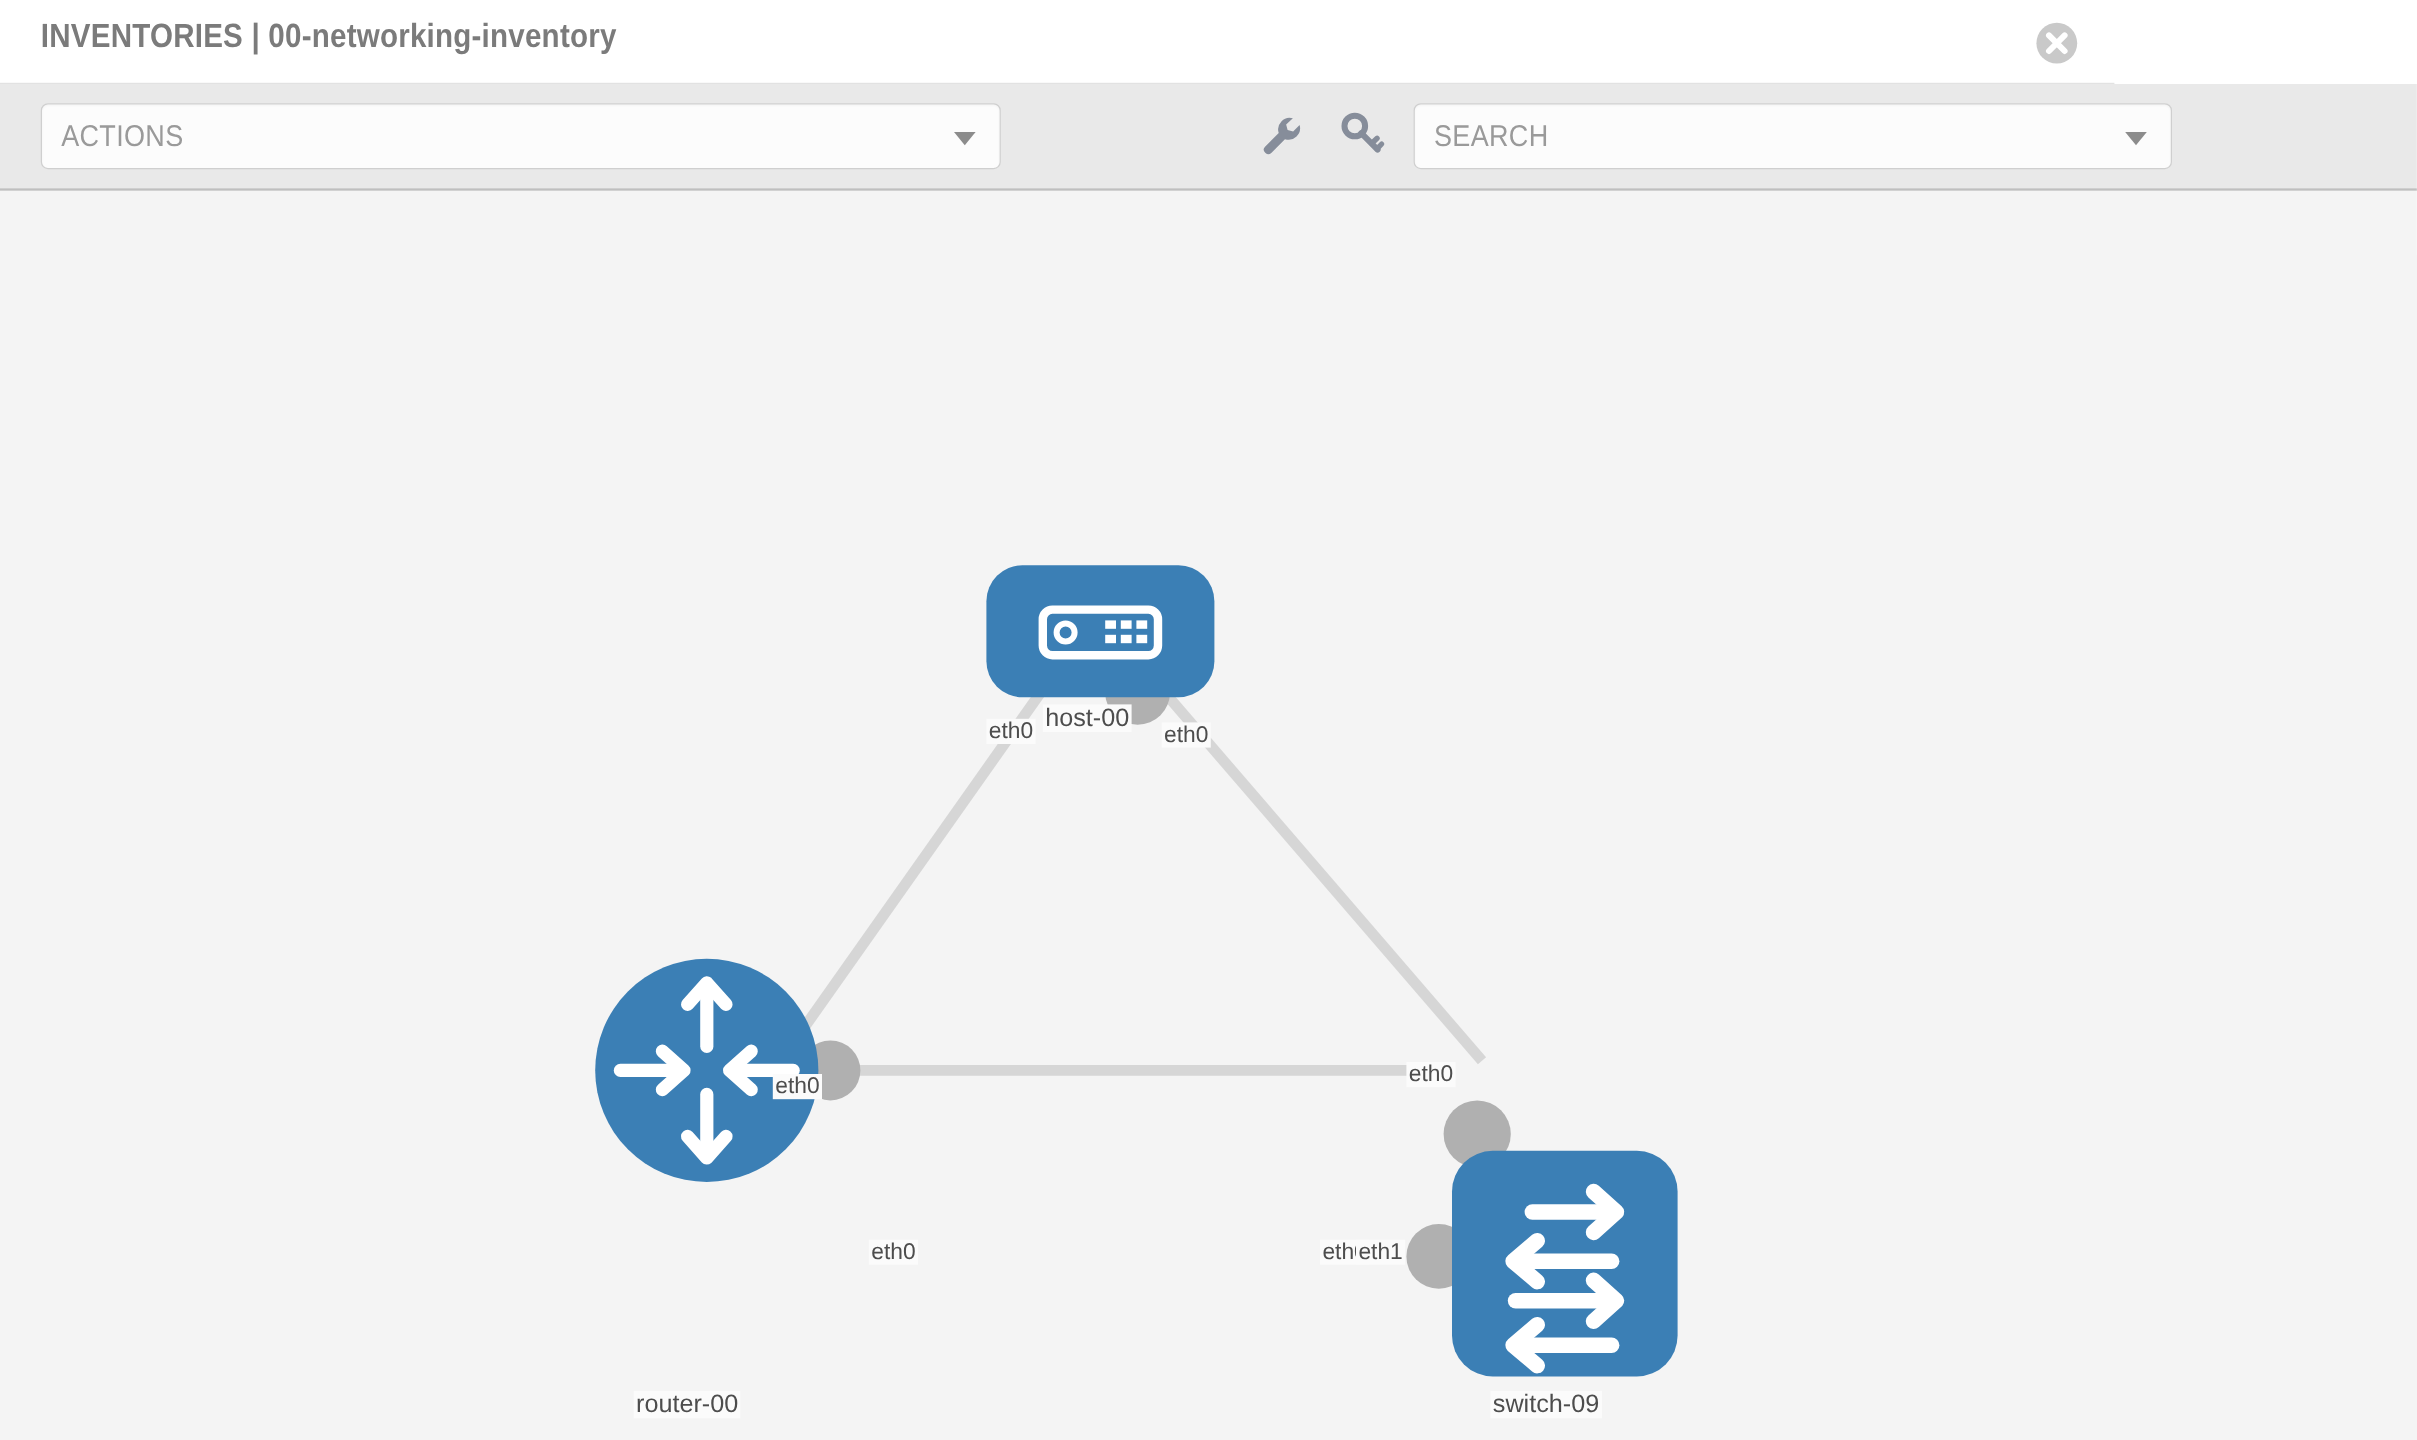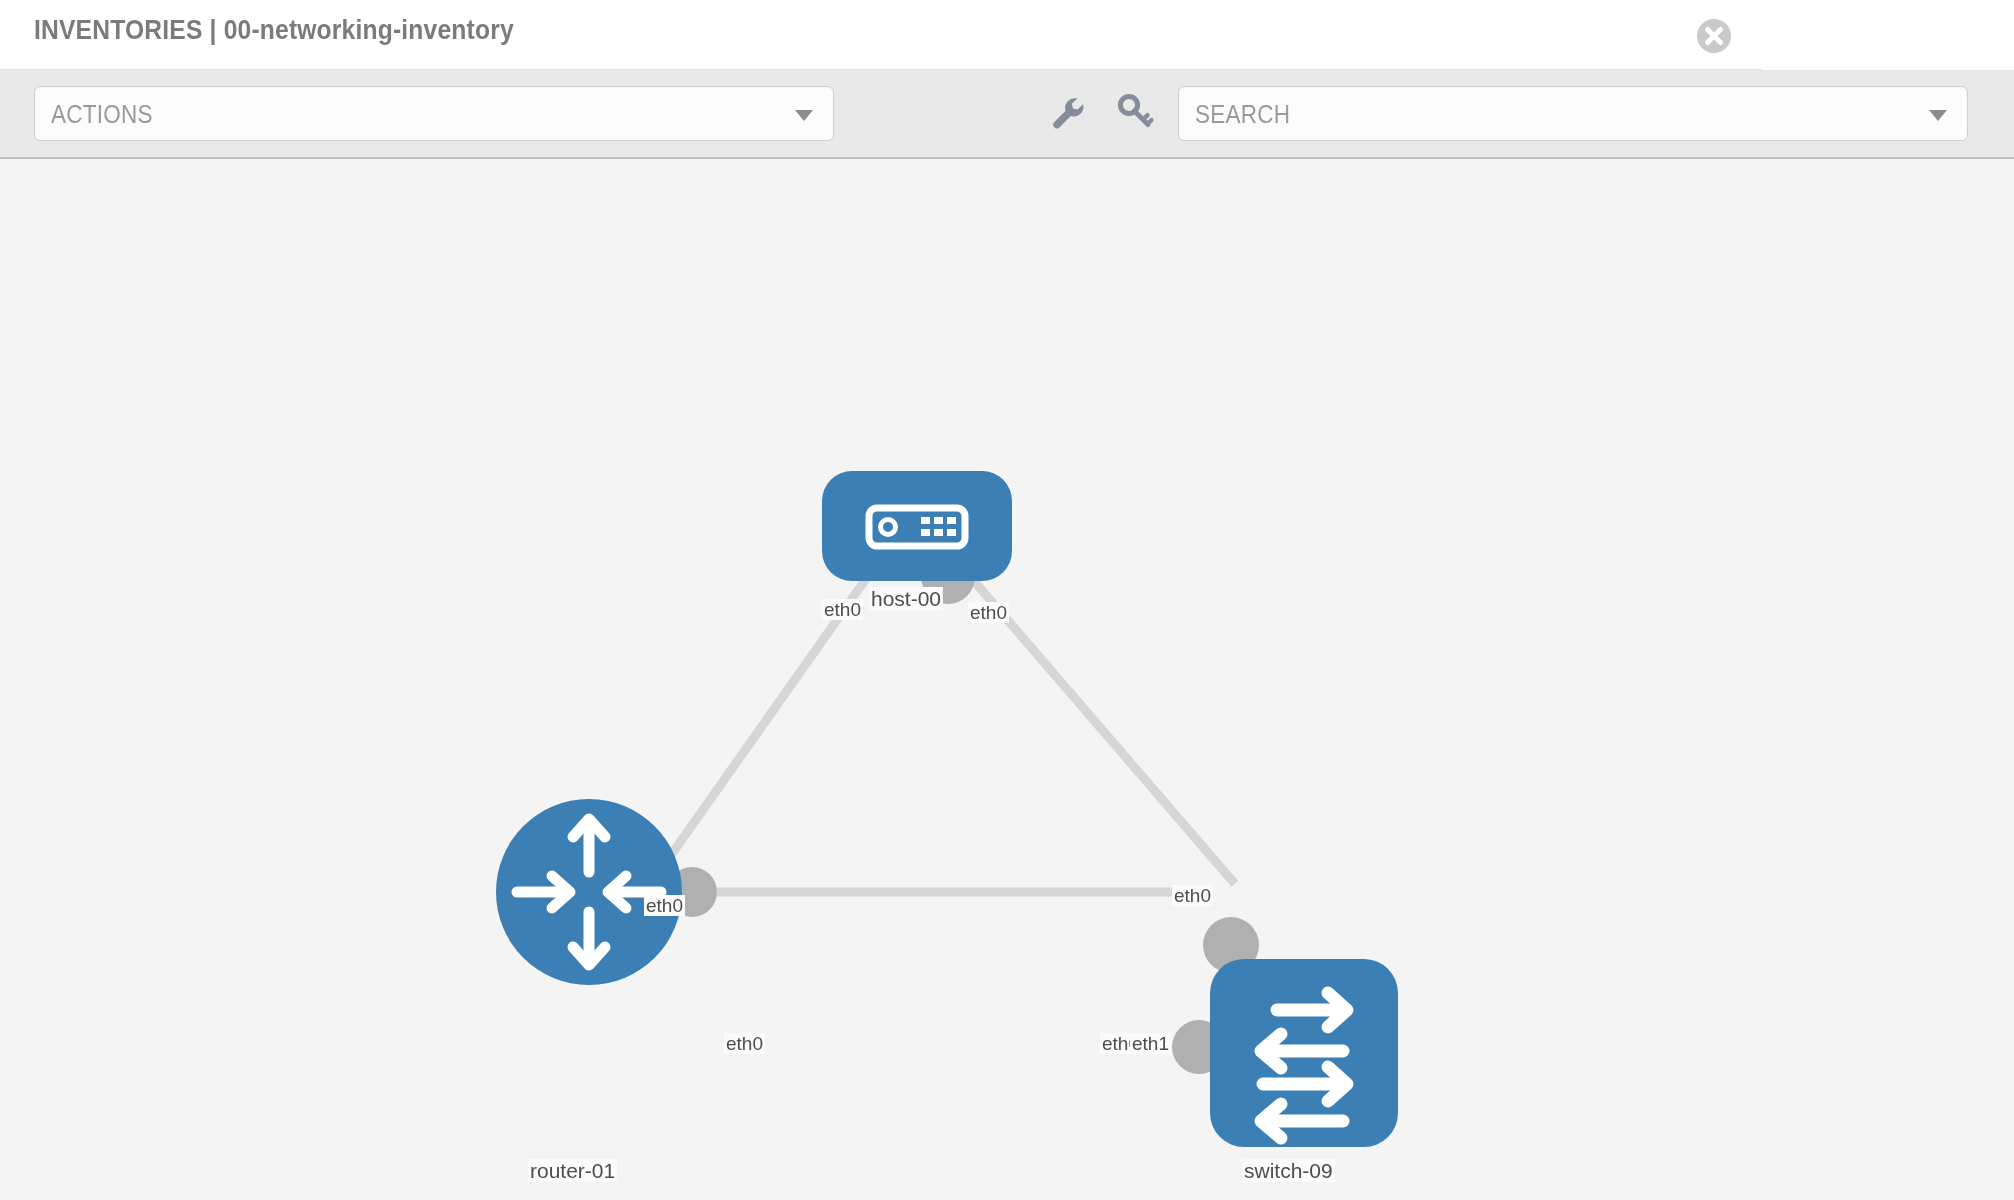--- a/index.html
+++ b/index.html
@@ -42,21 +42,21 @@
     border-bottom: 2px solid #bfbfbf;
   }
   .field {
     position: absolute;
     background: #fcfcfc;
     border: 1px solid #cfcfcf;
     border-radius: 6px;
     box-shadow: inset 0 1px 2px rgba(0,0,0,0.045);
   }
   #actions-select { left: 34px; top: 86px; width: 800px; height: 55px; }
-  #search-field   { left: 1178px; top: 86px; width: 790px; height: 55px; }
+  #search-field   { left: 1178px; top: 86px; width: 632px; height: 55px; }
   .field-label {
     position: absolute; left: 16px; top: 50%;
     transform: translateY(-50%) scaleX(0.9);
     transform-origin: left center;
     font-size: 25px;
     color: #9a9a9a;
     letter-spacing: 0.3px;
     white-space: nowrap;
   }
   .caret {
@@ -217,17 +217,17 @@
   <div class="node-label label-iface" style="left:644px; top:736px;">eth0</div>
 
   <div class="node-label label-iface" style="left:1172px; top:726px;">eth0</div>
 
   <div class="node-label label-iface" style="left:724px; top:874px;">eth0</div>
 
   <div class="node-label label-iface" style="left:1100px; top:874px;">eth0</div>
 
   <div class="node-label label-iface" style="left:1130px; top:874px;">eth1</div>
 
-  <div class="node-label label-name" style="left:528px; top:1000px;">router-01</div>
+  <div class="node-label label-name" style="left:528px; top:1000px;">router-00</div>
 
   <div class="node-label label-name" style="left:1242px; top:1000px;">switch-09</div>
 
 </div>
 
 </body></html>

